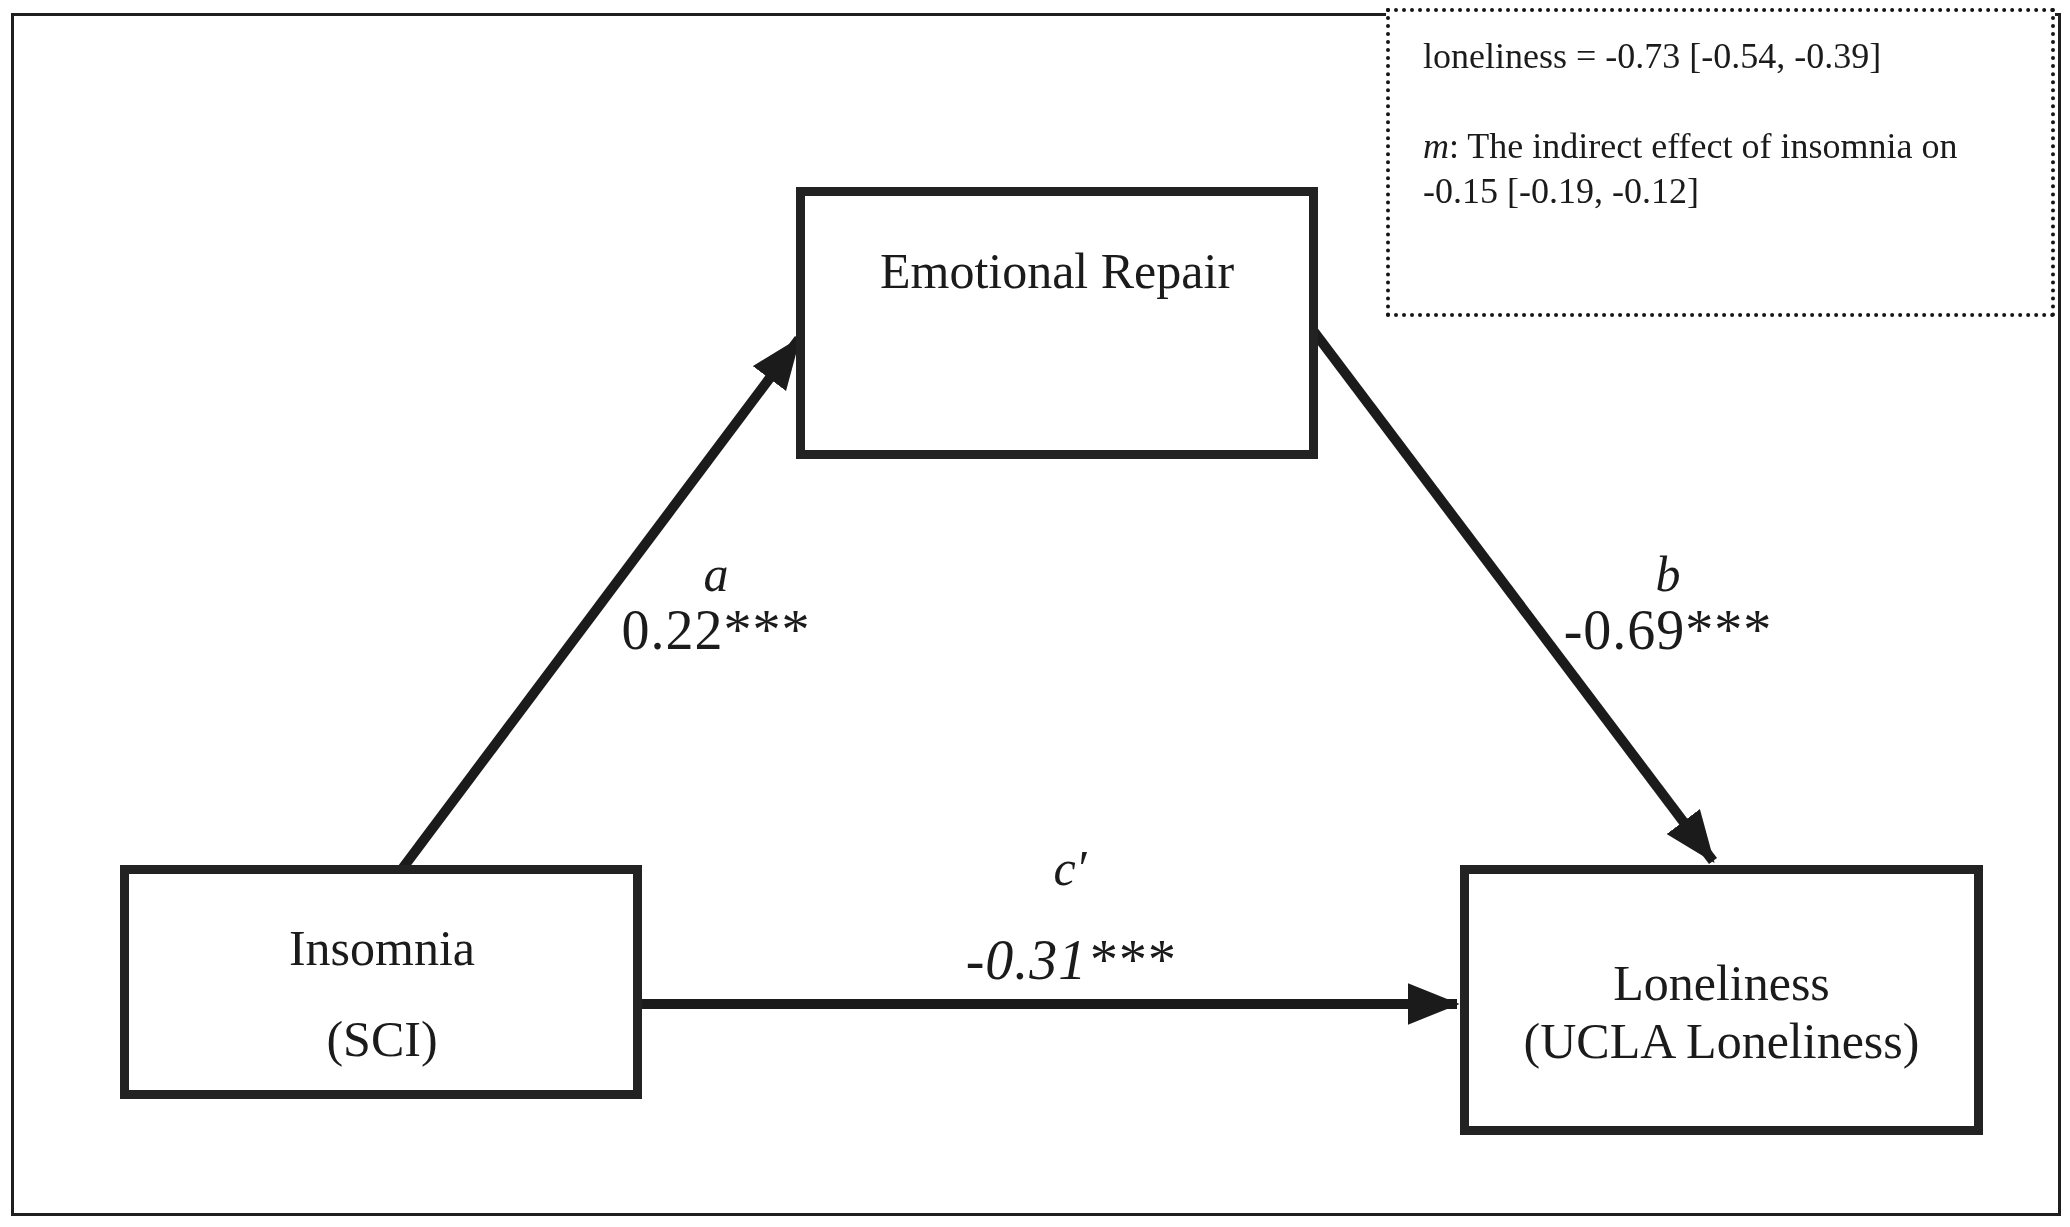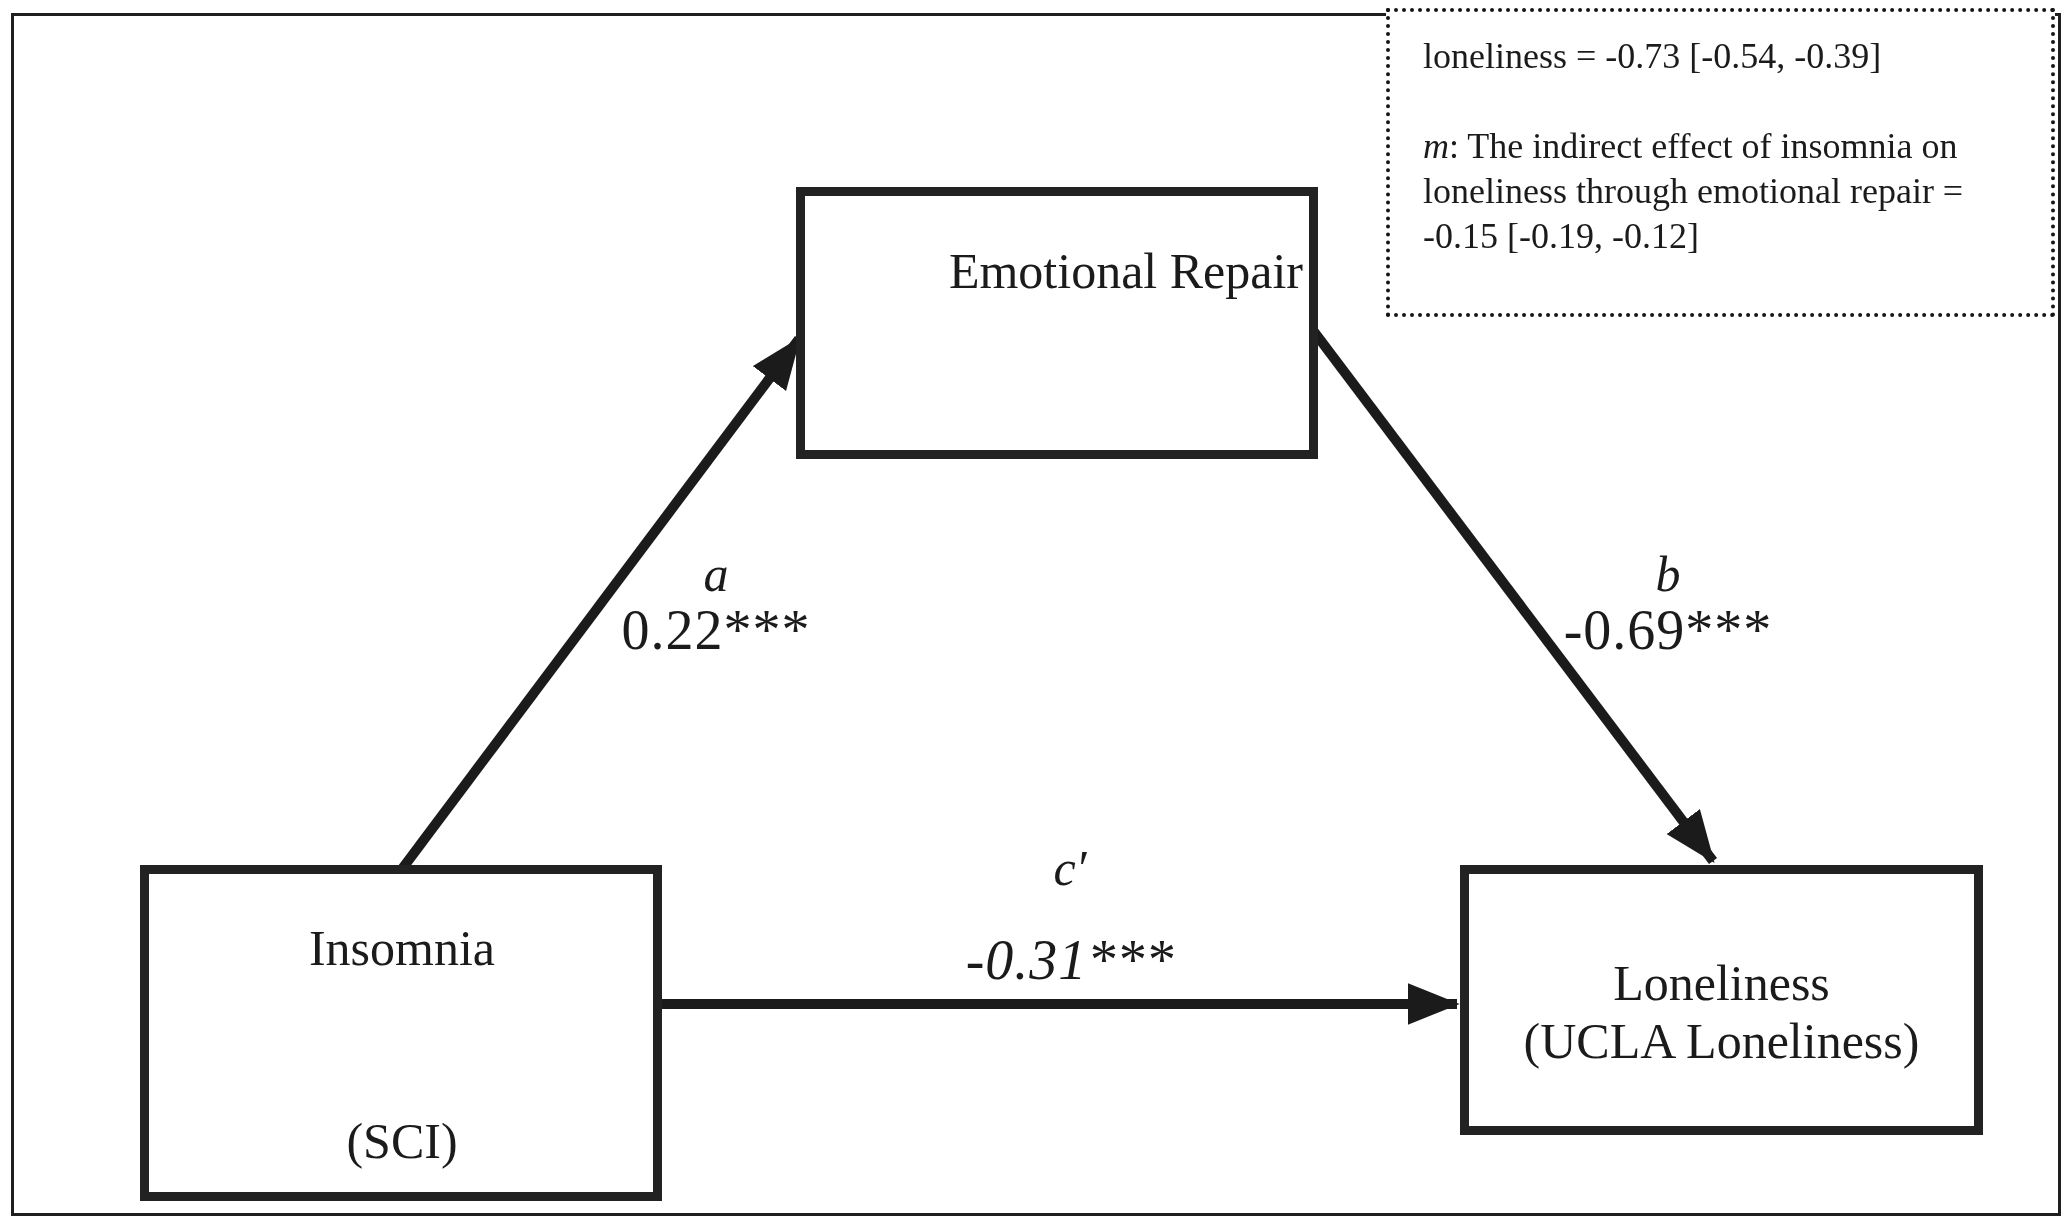--- a/index.html
+++ b/index.html
@@ -20,22 +20,22 @@
   svg.arrows{position:absolute;left:0;top:0;width:2070px;height:1227px;}
   .node{
     position:absolute;
     box-sizing:border-box;
     border:9px solid #222222;
     background:#ffffff;
     display:flex;flex-direction:column;
     justify-content:space-between;
     text-align:center;
   }
-  .node-mediator{left:796px;top:187px;width:522px;height:272px;padding:46px 6px 22px 6px;text-align:right;}
-  .node-predictor{left:140px;top:865px;width:522px;height:336px;padding:45px 6px 22px 8px;}
+  .node-mediator{left:796px;top:187px;width:522px;height:272px;padding:46px 6px 22px 6px;}
+  .node-predictor{left:120px;top:865px;width:522px;height:234px;padding:45px 6px 22px 8px;}
   .node-outcome{left:1460px;top:865px;width:523px;height:270px;padding:45px 6px 22px 6px;justify-content:center;}
   .node-title,.node-sub{
     font-size:50px;line-height:58px;white-space:nowrap;
   }
   .path-label{
     position:absolute;
     transform:translate(-50%,-50%);
     text-align:center;
     white-space:nowrap;
   }
@@ -104,18 +104,17 @@
     <div class="pl-letter">c′</div>
     <div class="pl-value">-0.31***</div>
   </div>
 
   <div class="note">
     <p class="note-para">
       <span class="note-line">loneliness = -0.73 [-0.54, -0.39]</span>
     </p>
     <p class="note-para">
       <span class="note-line"><span class="lead">m</span><span>: The indirect effect of insomnia on</span></span>
-      <span class="note-line">loneliness through emotional repair =</span>
       <span class="note-line">-0.15 [-0.19, -0.12]</span>
     </p>
   </div>
 
 </div>
 
 </body></html>

